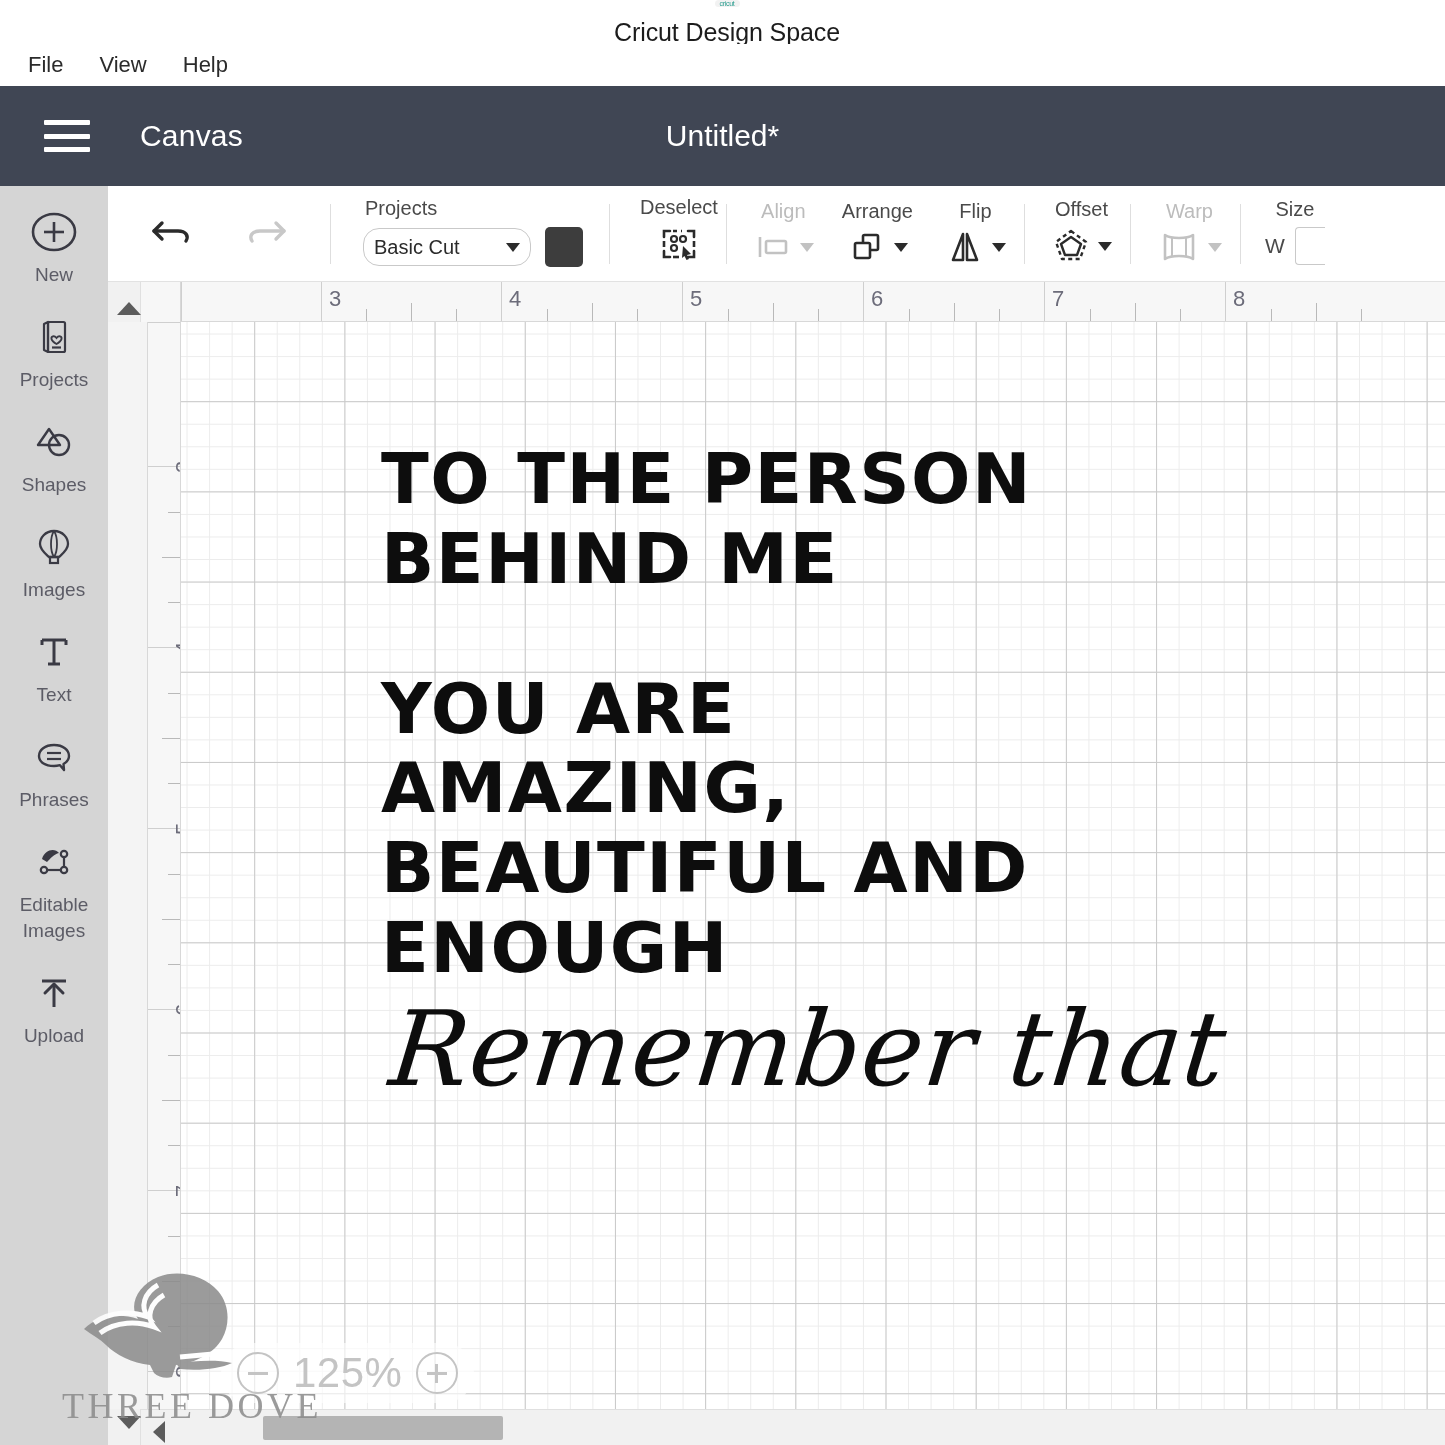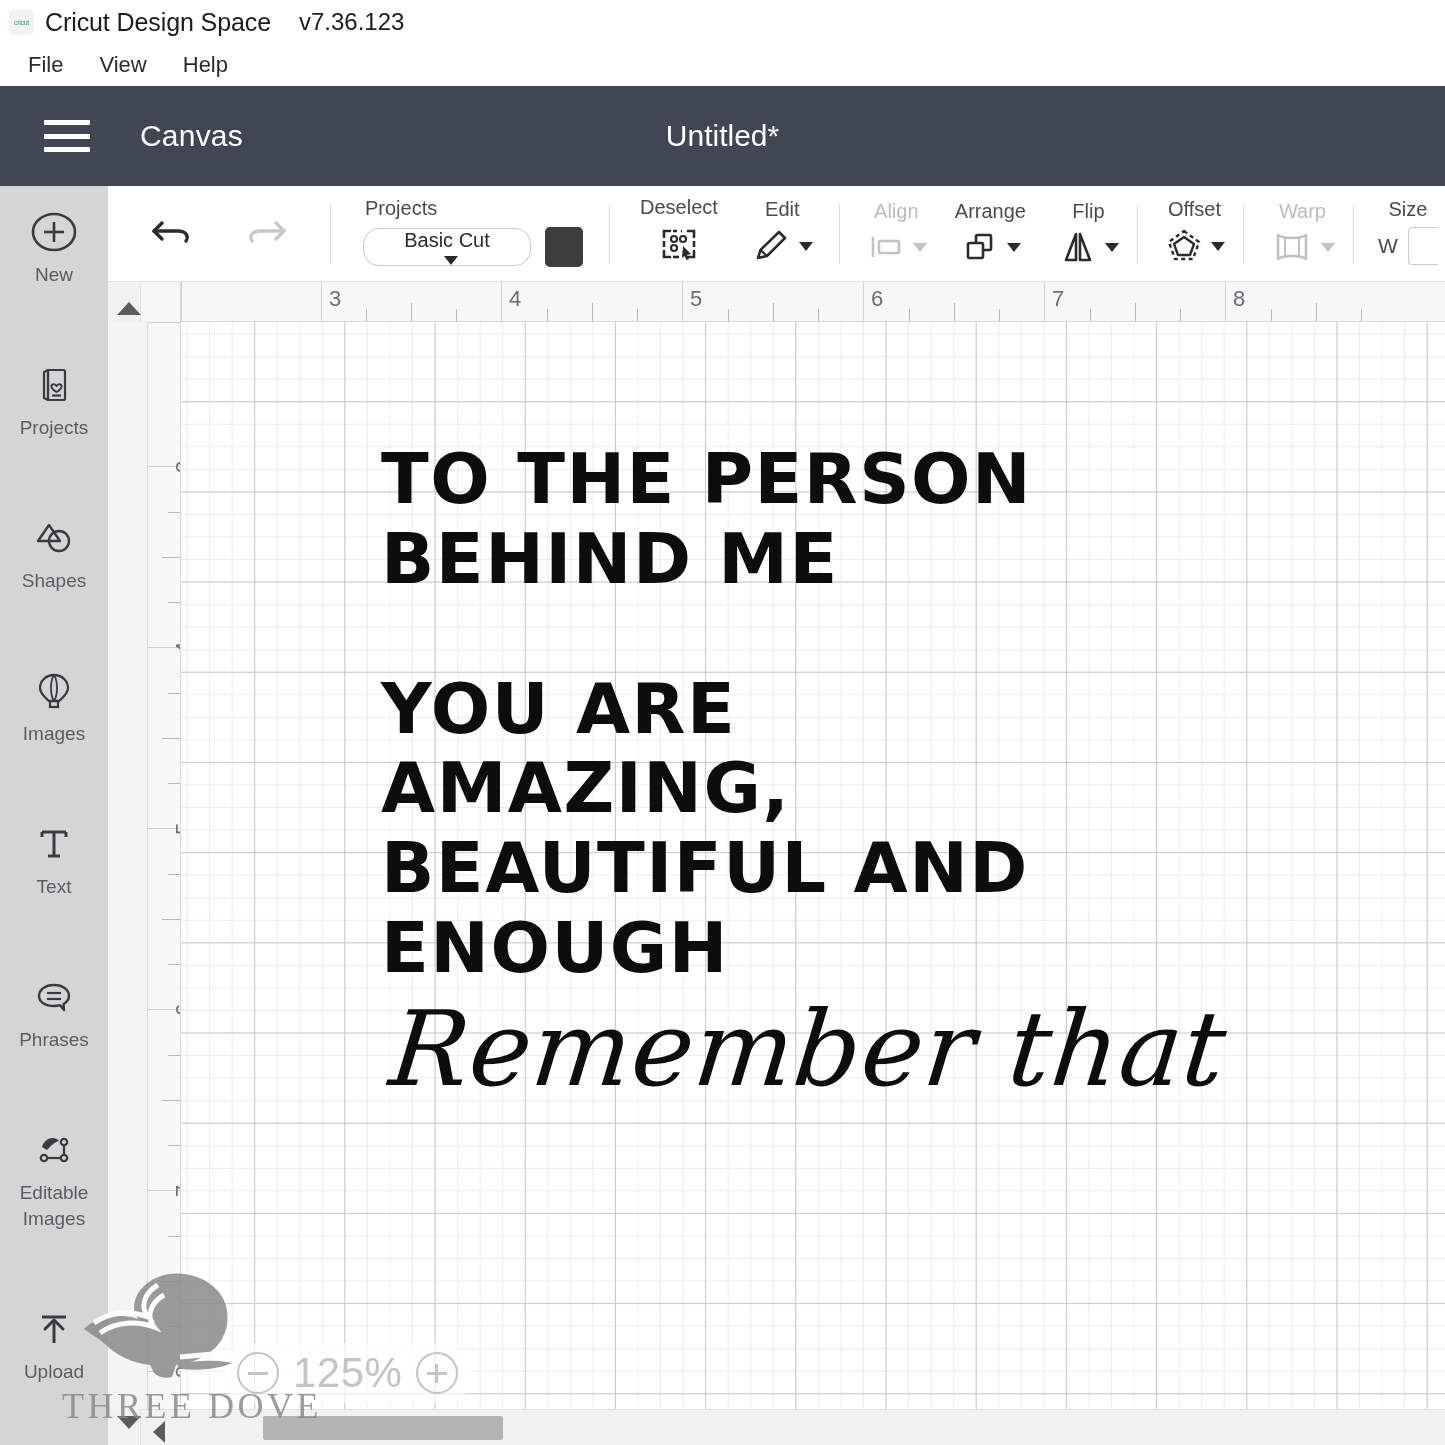--- a/index.html
+++ b/index.html
@@ -9,20 +9,21 @@
     background: #ffffff;
     overflow: hidden;
   }
   #app { position: relative; width: 1445px; height: 1445px; }
 
   
   .titlebar {
     position: absolute; left: 0; top: 0; width: 1445px; height: 44px;
     display: flex; align-items: center; gap: 11px; padding-left: 9px;
     background: #ffffff;
+    flex-direction: column;
   }
   .cricut-logo {
     width: 25px; height: 25px; border-radius: 5px; background: #f2f2f2;
     display: flex; align-items: center; justify-content: center;
     font-size: 7px; color: #2a9d8f; letter-spacing: -0.3px;
     font-family: "Liberation Sans", sans-serif;
   }
   .app-title {
     font-size: 25px; color: #1c1c1c; letter-spacing: -0.1px;
   }
@@ -81,29 +82,29 @@
   .caret.dis { border-top-color: #c2c2c2; }
 
   .undo-redo { display: flex; align-items: center; gap: 46px; padding: 0 40px; }
 
   .op-wrap { display: flex; flex-direction: column; padding-bottom: 14px; justify-content: flex-end; height: 100%; }
   .op-label { font-size: 20px; color: #4a4a4a; margin-bottom: 7px; padding-left: 2px; }
   .op-row { display: flex; align-items: center; gap: 14px; }
   .op-select {
     width: 168px; height: 38px; border: 1px solid #c9c9c9; border-radius: 16px;
     background: #fff; display: flex; align-items: center; padding: 0 10px;
-    justify-content: space-between; font-size: 20px; color: #2b2b2b; flex-direction: column;
+    justify-content: space-between; font-size: 20px; color: #2b2b2b;
   }
   .op-swatch { width: 38px; height: 40px; border-radius: 5px; }
 
   
   .sidebar {
     position: absolute; left: 0; top: 186px; width: 108px; bottom: 0;
     background: #d5d5d5; padding-top: 20px;
-    display: flex; flex-direction: column; align-items: center; gap: 48px;
+    display: flex; flex-direction: column; align-items: center;
   }
   .sb-item {
     width: 108px; display: flex; flex-direction: column; align-items: center;
     margin-bottom: 24px; cursor: pointer;
   }
   .sb-ico { height: 52px; display: flex; align-items: center; justify-content: center; }
   .sb-lbl {
     font-size: 19px; color: #5c5c66; margin-top: 4px; text-align: center;
     line-height: 1.32; white-space: nowrap;
   }
@@ -421,32 +422,20 @@
             <line x1="15" y1="32" x2="21" y2="32" stroke="#2b2b2b" stroke-width="2.6"></line>
             <circle cx="16" cy="14" r="3" fill="none" stroke="#2b2b2b" stroke-width="2.2"></circle>
             <circle cx="25" cy="14" r="3" fill="none" stroke="#2b2b2b" stroke-width="2.2"></circle>
             <circle cx="16" cy="23" r="3" fill="none" stroke="#2b2b2b" stroke-width="2.2"></circle>
             <path d="M25 21 L33 29 L29 30 L31 34 L28.5 35 L26.5 31 L24 33 Z" fill="#2b2b2b"></path>
           </svg>
         </div>
       </div>
     </div>
 
-    <div class="tgroup" style="padding:0 26px 0 26px;">
-      <div class="tool-plain">
-        <div class="tool-lbl">Edit</div>
-        <div class="tool-ico">
-          <svg width="40" height="38" viewBox="0 0 40 38">
-            <path d="M6 31 L8.5 23 L27 5 L33 11 L15 29 Z" fill="none" stroke="#2b2b2b" stroke-width="2.6" stroke-linejoin="round"></path>
-            <line x1="8.5" y1="23" x2="15" y2="29" stroke="#2b2b2b" stroke-width="2.2"></line>
-          </svg>
-          <span class="caret"></span>
-        </div>
-      </div>
-    </div>
 
     <div class="tdiv"></div>
 
     <div class="tgroup" style="padding:16px 14px 0 26px;">
       <div class="tool-plain">
         <div class="tool-lbl dis">Align</div>
         <div class="tool-ico">
           <svg width="40" height="36" viewBox="0 0 40 36">
             <line x1="7" y1="8" x2="7" y2="28" stroke="#c2c2c2" stroke-width="2.6"></line>
             <rect x="13" y="12" width="20" height="12" rx="1.5" fill="none" stroke="#c2c2c2" stroke-width="2.6"></rect>

